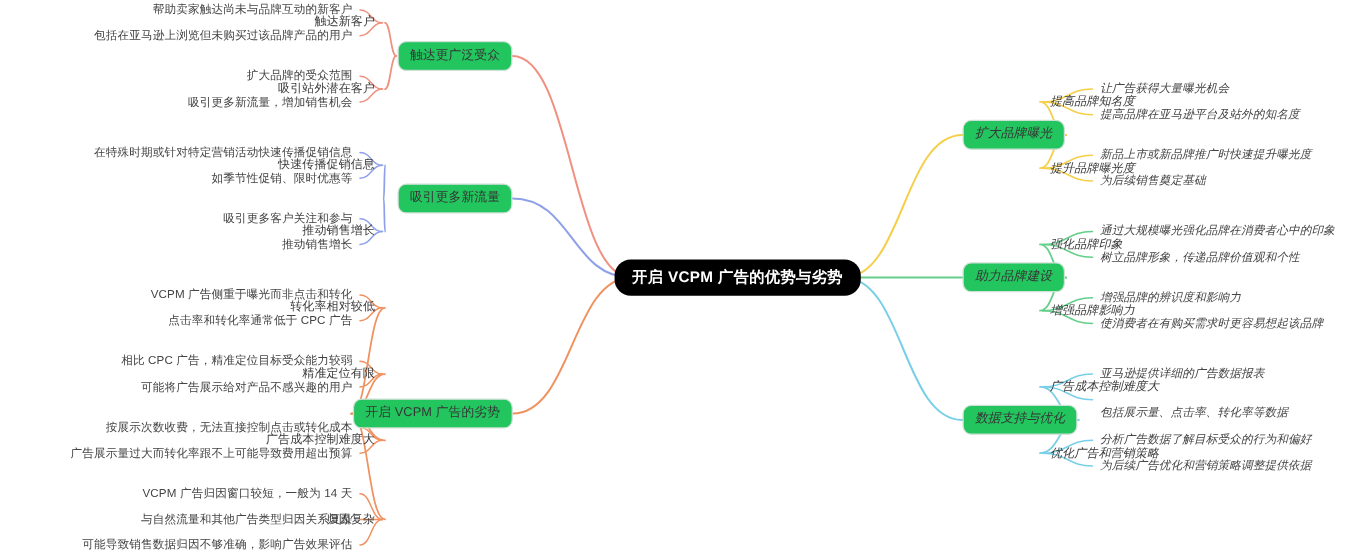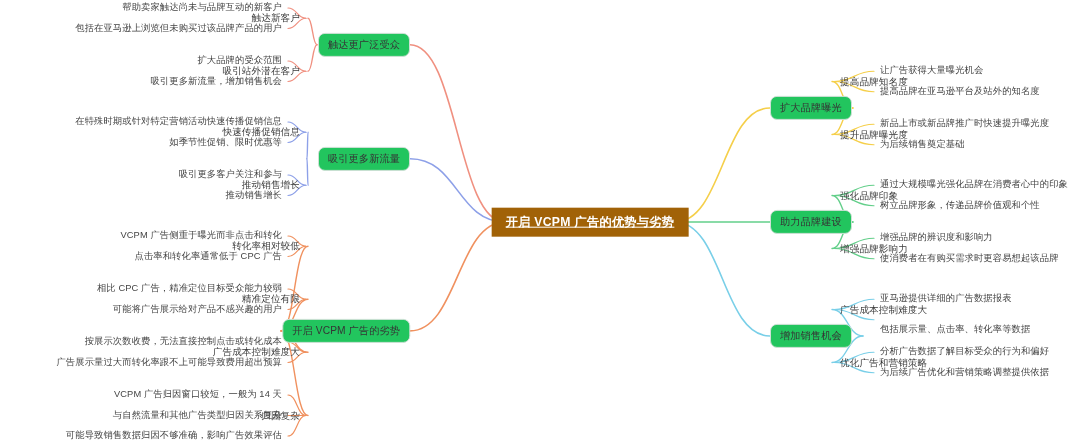--- a/index.html
+++ b/index.html
@@ -31,32 +31,31 @@
   .boxed{
     border:1px solid #cfe0d6;
     background:#22c55e;
     border-radius:7px;
     padding:5px 9px 5px 9px;
     font-size:10.2px;
     color:#353535;
     box-shadow:0 0 0 0 rgba(0,0,0,0);
   }
   .root{
-    background:#a16207;
+    background:#000000;
     color:#ffffff;
     border:none;
-    border-radius:0;
+    border-radius:13px;
     padding:7px 14px;
     font-size:12.2px;
     font-weight:bold;
     letter-spacing:.3px;
-    text-decoration:underline;
   }
   .ralign{transform:translate(-100%,-50%);}
-  .lalign{transform:translate(0,-50%);}
+  .lalign{transform:translate(0,-50%);font-style:italic;}
   .calign{transform:translate(-50%,-50%);}
 </style>
 </head>
 <body>
 
 <div id="canvas">
   <svg class="links" id="links">
       <path d="M 306 18.25 C 297 18.25, 297 8, 288 8" fill="none" stroke="#f09080" stroke-width="1.2" stroke-linecap="round"></path>
       <path d="M 306 18.25 C 297 18.25, 297 28.5, 288 28.5" fill="none" stroke="#f09080" stroke-width="1.2" stroke-linecap="round"></path>
       <path d="M 306 71.25 C 297 71.25, 297 61, 288 61" fill="none" stroke="#f09080" stroke-width="1.2" stroke-linecap="round"></path>
@@ -149,16 +148,16 @@
       <div class="node leaf lalign" style="left: 880px; top: 238.25px;">增强品牌的辨识度和影响力</div>
       <div class="node leaf lalign" style="left: 880px; top: 258.75px;">使消费者在有购买需求时更容易想起该品牌</div>
       <div class="node mid lalign" style="left: 840px; top: 248.5px;">增强品牌影响力</div>
       <div class="node boxed lalign" style="left: 770px; top: 222px;">助力品牌建设</div>
       <div class="node leaf lalign" style="left: 880px; top: 299.25px;">亚马逊提供详细的广告数据报表</div>
       <div class="node leaf lalign" style="left: 880px; top: 319.75px; margin-top: 10px;">包括展示量、点击率、转化率等数据</div>
       <div class="node mid lalign" style="left: 840px; top: 309.5px;">广告成本控制难度大</div>
       <div class="node leaf lalign" style="left: 880px; top: 352.25px;">分析广告数据了解目标受众的行为和偏好</div>
       <div class="node leaf lalign" style="left: 880px; top: 372.75px;">为后续广告优化和营销策略调整提供依据</div>
       <div class="node mid lalign" style="left: 840px; top: 362.5px;">优化广告和营销策略</div>
-      <div class="node boxed lalign" style="left: 770px; top: 336px;">增加销售机会</div>
+      <div class="node boxed lalign" style="left: 770px; top: 336px;">数据支持与优化</div>
       <div class="node root calign" style="left: 590px; top: 222px;">开启 VCPM 广告的优势与劣势</div>
     </div>
 </div>
 
 </body></html>

